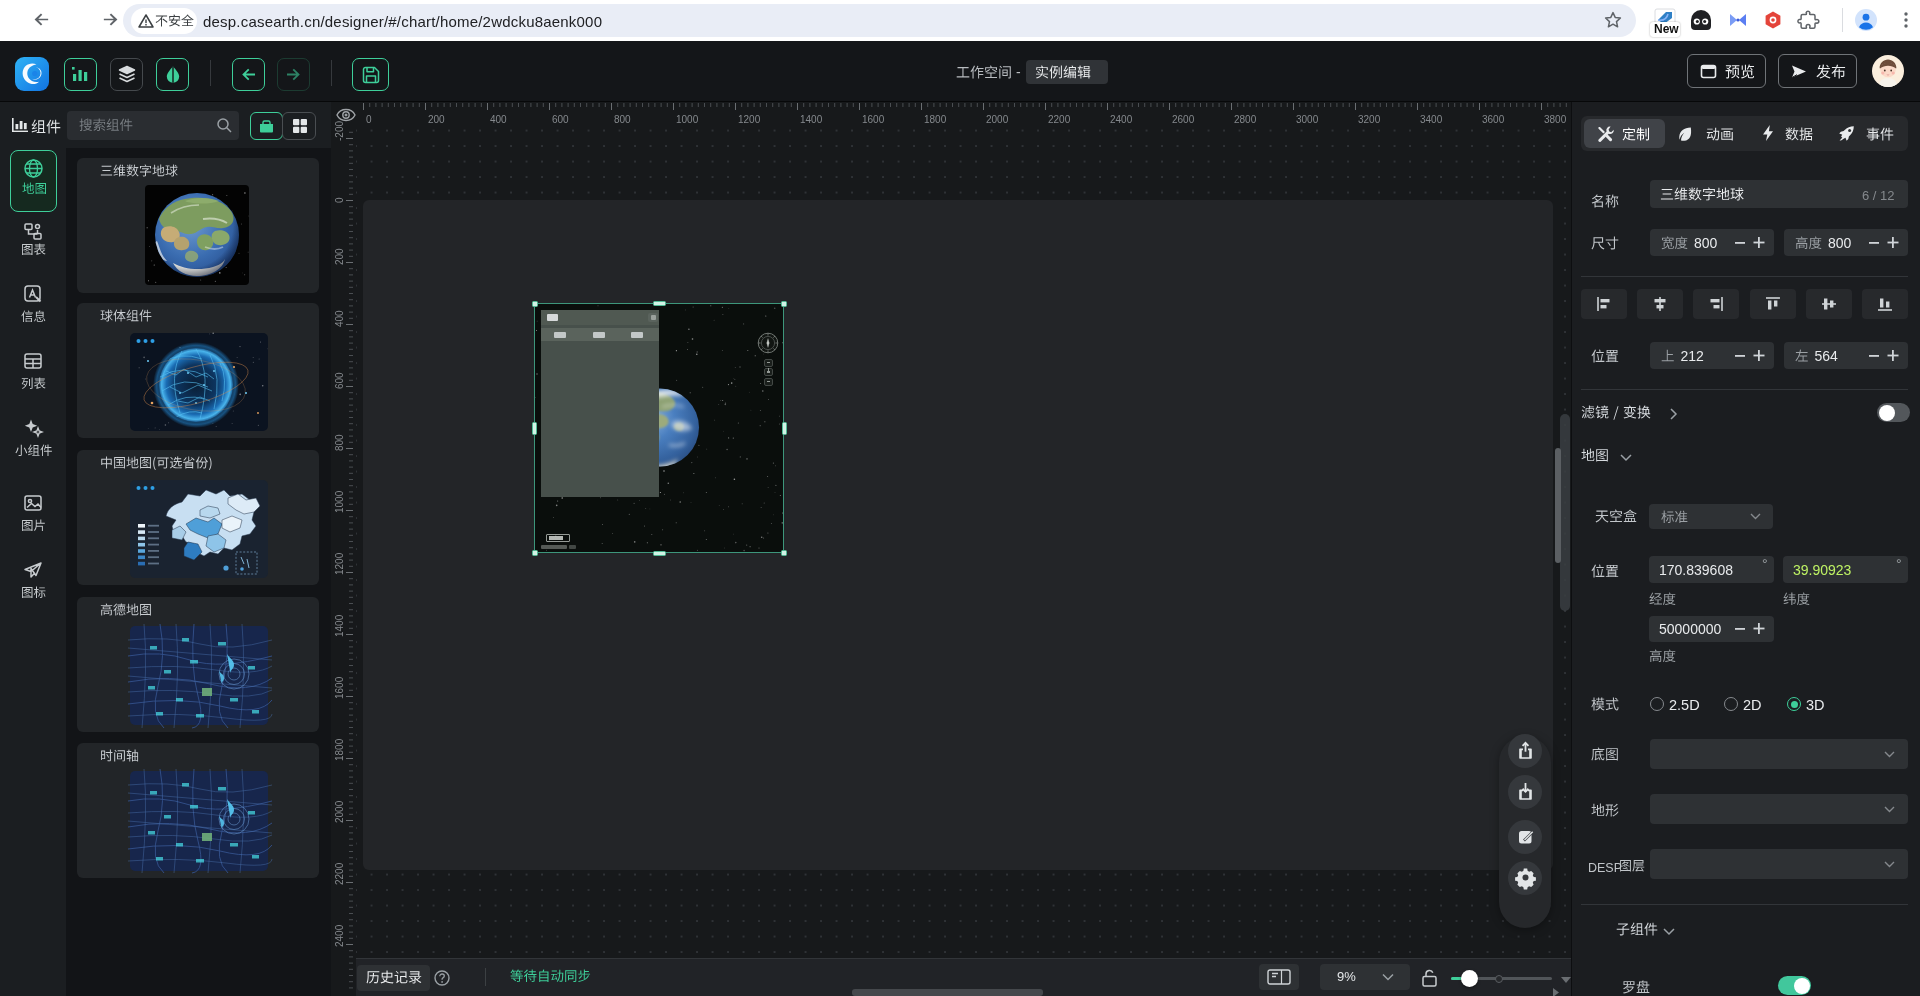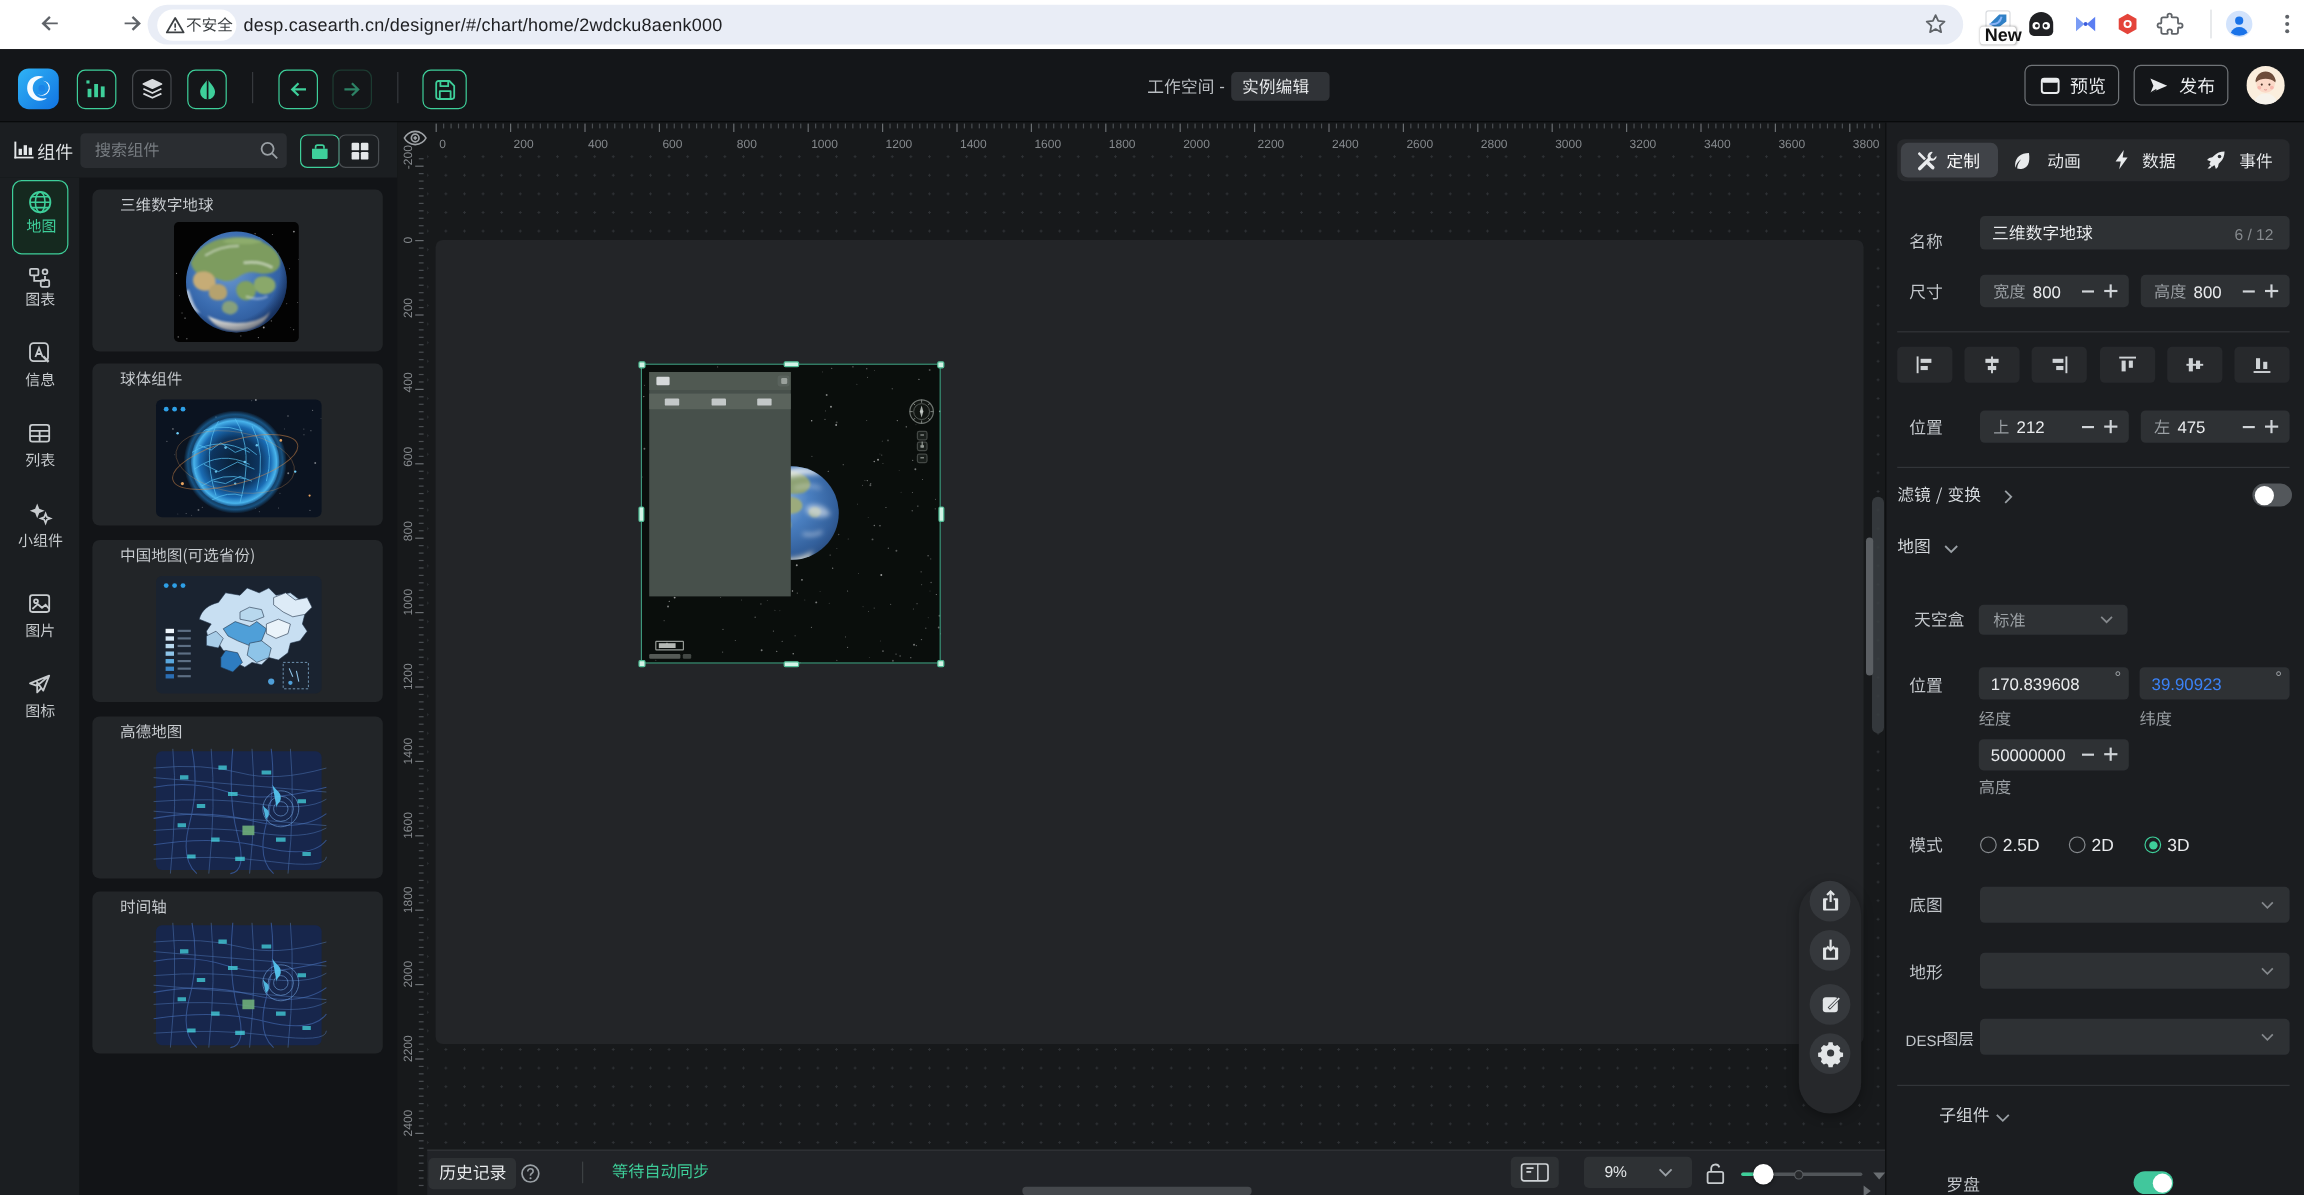--- a/index.html
+++ b/index.html
@@ -44,21 +44,21 @@
     </svg>
   </div>
 <div style="left:1654px;top:8px;width:22px;height:20px;">
     <svg width="22" height="20" viewBox="0 0 22 20">
       <rect x="1" y="1" width="20" height="15" rx="2" fill="#fff" stroke="#dadce0"></rect>
       <path d="M4 12 12 4h6v6l-8 6z" fill="#2f80c6"></path>
       <path d="M4 12c6 1 9-2 10-6" fill="none" stroke="#8ab4f8" stroke-width="1.6"></path>
     </svg>
   </div>
 <div style="left:1650px;top:22px;width:30px;height:15px;background:#fff;border-radius:3px;box-shadow:0 0 2px rgba(0,0,0,.35)"></div>
-<div style="left:1654px;top:23px;font-size:15px;color:#111;line-height:13px;white-space:nowrap;font-weight:bold">New</div>
+<div style="left:1654px;top:23px;font-size:12px;color:#111;line-height:13px;white-space:nowrap;font-weight:bold">New</div>
 <div style="left:1690px;top:9px;width:22px;height:22px;">
     <svg width="22" height="22" viewBox="0 0 22 22">
       <path d="M1 11a10 10 0 0 1 20 0v6a4 4 0 0 1-4 4H5a4 4 0 0 1-4-4z" fill="#202124"></path>
       <circle cx="6.8" cy="12.5" r="3.1" fill="#fff"></circle>
       <circle cx="15.2" cy="12.5" r="3.1" fill="#fff"></circle>
       <circle cx="7.3" cy="12.5" r="1.5" fill="#202124"></circle>
       <circle cx="14.7" cy="12.5" r="1.5" fill="#202124"></circle>
     </svg>
   </div>
 <div style="left:1729px;top:12px;width:18px;height:16px;">
@@ -1606,21 +1606,21 @@
       <path d="M5 0h1.8v11H5z" fill="#d0d4d8"></path>
       <path d="M0.5 4.6h11v1.8h-11z" fill="#d0d4d8"></path>
     </svg>
   </div>
 <div style="left:1784px;top:342px;width:124px;height:27px;background:#2e3134;border-radius:4px"></div>
 <div style="left:1795px;top:348.5px;width:14px;height:17px;">
     <svg class="ct " width="13.5" height="16.9" viewBox="0 0 13.5 16.9">
       <path fill="#9ca1a5" d="M5 0.5C4.9 1.3 4.7 2.2 4.5 3H0.9V4H4.3C3.6 6.8 2.4 9.5 0.4 11.4C0.6 11.5 0.9 11.9 1.1 12.2C2.6 10.7 3.7 8.7 4.5 6.6V7.5H7.6V11.6H3.1V12.6H12.8V11.6H8.6V7.5H12.2V6.5H4.6C4.9 5.7 5.1 4.8 5.4 4H12.6V3H5.6C5.8 2.2 5.9 1.4 6 0.7Z"></path>
     </svg>
   </div>
-<div style="left:1814.5px;top:347.5px;font-size:14px;color:#e9ebed;line-height:17px;white-space:nowrap;">475</div>
+<div style="left:1814.5px;top:347.5px;font-size:14px;color:#e9ebed;line-height:17px;white-space:nowrap;">564</div>
 <div style="left:1869px;top:355px;width:10px;height:2px;">
     <svg width="10" height="2" viewBox="0 0 10 2">
       <rect width="10" height="1.8" fill="#d0d4d8"></rect>
     </svg>
   </div>
 <div style="left:1887px;top:350px;width:11px;height:11px;">
     <svg width="11" height="11" viewBox="0 0 11 11">
       <path d="M5 0h1.8v11H5z" fill="#d0d4d8"></path>
       <path d="M0.5 4.6h11v1.8h-11z" fill="#d0d4d8"></path>
     </svg>
@@ -1666,21 +1666,21 @@
   </div>
 <div style="left:1591px;top:564px;width:28px;height:18px;">
     <svg class="ct " width="28.0" height="17.5" viewBox="0 0 28.0 17.5">
       <path fill="#c2c6ca" d="M5.2 3.1V4.1H12.8V3.1ZM6.1 5.2C6.5 7.1 6.9 9.7 7 11.2L8.1 10.9C7.9 9.5 7.5 6.9 7 5ZM8 0.7C8.2 1.4 8.5 2.4 8.6 3L9.7 2.6C9.5 2 9.2 1.2 9 0.5ZM4.6 11.8V12.9H13.4V11.8H10.5C11 10 11.6 7.2 11.9 5.1L10.8 4.9C10.6 7 10 10 9.5 11.8ZM4 0.6C3.2 2.7 1.9 4.8 0.5 6.2C0.7 6.4 1 7 1.1 7.2C1.6 6.7 2.1 6.2 2.5 5.5V13.4H3.6V3.9C4.1 3 4.6 1.9 5 0.9Z M23.1 1.8H25.5V3.1H23.1ZM19.8 1.8H22.1V3.1H19.8ZM16.6 1.8H18.9V3.1H16.6ZM16.7 6.3V12.2H14.8V13H27.2V12.2H25.3V6.3H20.9L21.1 5.5H26.9V4.7H21.3L21.4 3.9H26.5V1.1H15.6V3.9H20.4L20.2 4.7H15V5.5H20.1L19.9 6.3ZM17.7 12.2V11.4H24.3V12.2ZM17.7 8.5H24.3V9.3H17.7ZM17.7 7.8V7.1H24.3V7.8ZM17.7 9.9H24.3V10.7H17.7Z"></path>
     </svg>
   </div>
 <div style="left:1649px;top:556px;width:125px;height:27px;background:#2e3134;border-radius:4px"></div>
 <div style="left:1659px;top:562px;font-size:14px;color:#e9ebed;line-height:17px;white-space:nowrap;">170.839608</div>
 <div style="left:1762px;top:556px;font-size:14px;color:#9ca1a5;line-height:17px;white-space:nowrap;">°</div>
 <div style="left:1783px;top:556px;width:125px;height:27px;background:#2e3134;border-radius:4px"></div>
-<div style="left:1793px;top:562px;font-size:14px;color:#3b82f6;line-height:17px;white-space:nowrap;">39.90923</div>
+<div style="left:1793px;top:562px;font-size:14px;color:#bef264;line-height:17px;white-space:nowrap;">39.90923</div>
 <div style="left:1896px;top:556px;font-size:14px;color:#9ca1a5;line-height:17px;white-space:nowrap;">°</div>
 <div style="left:1649px;top:592px;width:27px;height:17px;">
     <svg class="ct " width="27.0" height="16.9" viewBox="0 0 27.0 16.9">
       <path fill="#9ca1a5" d="M0.5 11.1 0.7 12.1C2 11.8 3.6 11.4 5.2 10.9L5.1 10.1C3.4 10.5 1.7 10.9 0.5 11.1ZM0.8 6.2C1 6.1 1.3 6 3.1 5.8C2.4 6.6 1.9 7.3 1.6 7.6C1.2 8.1 0.9 8.4 0.5 8.4C0.7 8.7 0.8 9.2 0.9 9.4C1.2 9.2 1.6 9.1 5.1 8.4C5.1 8.2 5.1 7.8 5.1 7.5L2.4 8C3.5 6.8 4.6 5.4 5.5 3.9L4.6 3.4C4.3 3.9 4 4.4 3.7 4.8L1.8 5C2.7 3.9 3.5 2.4 4.1 1L3.2 0.5C2.6 2.2 1.6 3.9 1.2 4.4C0.9 4.8 0.7 5.1 0.4 5.2C0.6 5.5 0.7 6 0.8 6.2ZM5.7 1.3V2.2H10.5C9.2 3.9 7 5.4 4.8 6.1C5 6.3 5.3 6.7 5.4 6.9C6.6 6.5 7.9 5.9 9 5.1C10.2 5.6 11.7 6.4 12.5 6.9L13 6.1C12.3 5.6 11 4.9 9.8 4.4C10.7 3.6 11.5 2.7 12.1 1.6L11.3 1.2L11.1 1.3ZM5.8 7.4V8.3H8.5V11.6H5V12.6H13V11.6H9.5V8.3H12.3V7.4Z M18.7 3.2V4.4H16.5V5.2H18.7V7.4H24V5.2H26.1V4.4H24V3.2H23V4.4H19.7V3.2ZM23 5.2V6.6H19.7V5.2ZM23.7 9.1C23.1 9.8 22.3 10.4 21.3 10.8C20.4 10.4 19.6 9.8 19 9.1ZM16.7 8.3V9.1H18.5L18 9.3C18.6 10.1 19.3 10.7 20.2 11.2C18.9 11.7 17.5 11.9 16.1 12C16.2 12.2 16.4 12.6 16.5 12.9C18.2 12.7 19.8 12.4 21.3 11.8C22.6 12.4 24.2 12.8 25.9 13C26 12.7 26.3 12.3 26.5 12.1C25 11.9 23.6 11.7 22.4 11.3C23.6 10.6 24.6 9.8 25.2 8.6L24.6 8.3L24.4 8.3ZM19.9 0.7C20.1 1.1 20.3 1.5 20.4 1.9H15.2V5.6C15.2 7.6 15.1 10.5 14 12.5C14.3 12.6 14.7 12.8 14.9 13C16 10.8 16.2 7.7 16.2 5.5V2.8H26.3V1.9H21.6C21.4 1.4 21.1 0.9 20.9 0.5Z"></path>
     </svg>
   </div>
 <div style="left:1783px;top:592px;width:27px;height:17px;">
     <svg class="ct " width="27.0" height="16.9" viewBox="0 0 27.0 16.9">
       <path fill="#9ca1a5" d="M0.6 11.2 0.8 12.1C2.1 11.8 3.8 11.3 5.4 10.9L5.3 10C3.6 10.5 1.8 10.9 0.6 11.2ZM0.8 6.2C1 6.1 1.3 6 3 5.8C2.4 6.7 1.9 7.4 1.6 7.6C1.2 8.1 0.9 8.5 0.6 8.5C0.7 8.8 0.9 9.2 0.9 9.4C1.2 9.3 1.6 9.1 4.9 8.4C4.9 8.2 4.9 7.8 4.9 7.6L2.3 8.1C3.3 6.9 4.2 5.4 5.1 3.9L4.3 3.4C4.1 3.9 3.8 4.4 3.5 4.9L1.8 5.1C2.6 3.9 3.4 2.4 4 1L3.1 0.5C2.5 2.2 1.6 4 1.3 4.4C1 4.9 0.8 5.2 0.5 5.2C0.6 5.5 0.8 6 0.8 6.2ZM8.3 0.5V2.4H5.5V3.3H8.3V4.8H5.8V5.7H8.3V7.3H5.3V8.2H8.3V12.9H9.4V8.2H11.9C11.7 9.9 11.6 10.5 11.4 10.7C11.4 10.8 11.2 10.9 11.1 10.9C10.9 10.9 10.5 10.9 10.1 10.8C10.2 11 10.3 11.4 10.3 11.7C10.8 11.7 11.2 11.7 11.5 11.7C11.8 11.6 12 11.6 12.2 11.3C12.5 11 12.6 10.1 12.8 7.7C12.8 7.5 12.8 7.3 12.8 7.3H9.4V5.7H11.9V4.8H9.4V3.3H12.4V2.4H9.4V0.5Z M18.7 3.2V4.4H16.5V5.2H18.7V7.4H24V5.2H26.1V4.4H24V3.2H23V4.4H19.7V3.2ZM23 5.2V6.6H19.7V5.2ZM23.7 9.1C23.1 9.8 22.3 10.4 21.3 10.8C20.4 10.4 19.6 9.8 19 9.1ZM16.7 8.3V9.1H18.5L18 9.3C18.6 10.1 19.3 10.7 20.2 11.2C18.9 11.7 17.5 11.9 16.1 12C16.2 12.2 16.4 12.6 16.5 12.9C18.2 12.7 19.8 12.4 21.3 11.8C22.6 12.4 24.2 12.8 25.9 13C26 12.7 26.3 12.3 26.5 12.1C25 11.9 23.6 11.7 22.4 11.3C23.6 10.6 24.6 9.8 25.2 8.6L24.6 8.3L24.4 8.3ZM19.9 0.7C20.1 1.1 20.3 1.5 20.4 1.9H15.2V5.6C15.2 7.6 15.1 10.5 14 12.5C14.3 12.6 14.7 12.8 14.9 13C16 10.8 16.2 7.7 16.2 5.5V2.8H26.3V1.9H21.6C21.4 1.4 21.1 0.9 20.9 0.5Z"></path>
     </svg>

